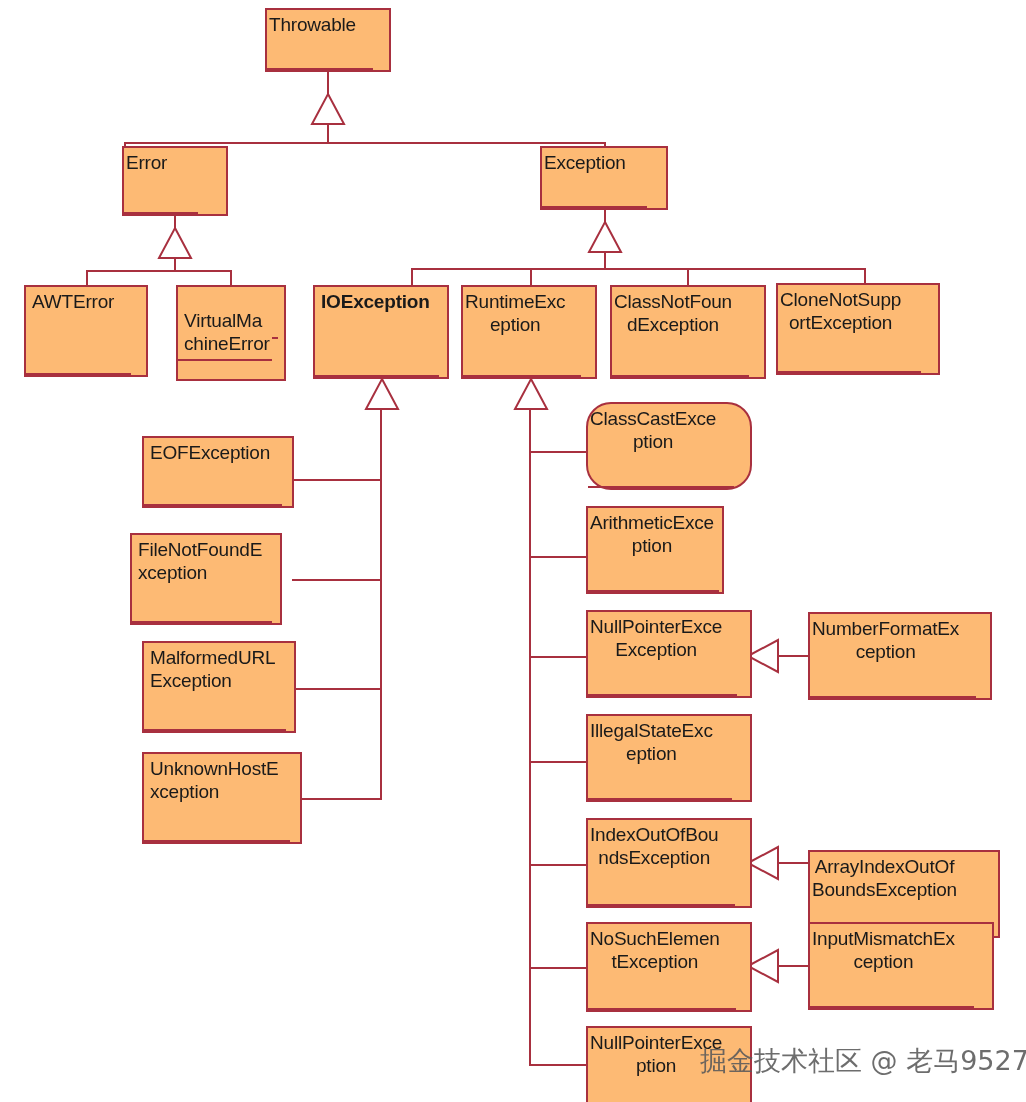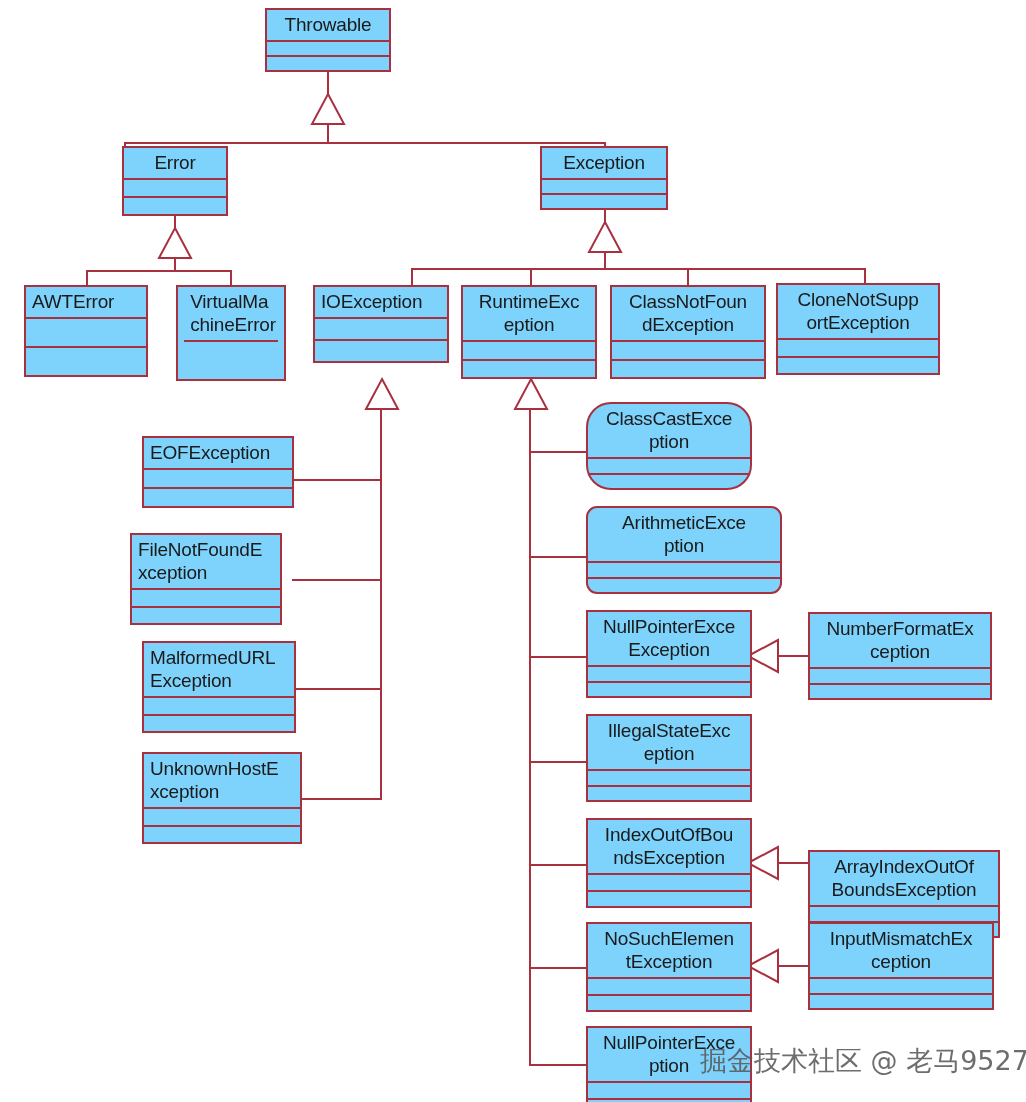--- a/index.html
+++ b/index.html
@@ -12,24 +12,24 @@
     width: 1026px;
     height: 1102px;
     background: #ffffff;
     overflow: hidden;
     font-family: "Liberation Sans", sans-serif;
   }
   
   .uml-box {
     position: absolute;
     box-sizing: border-box;
-    background: #7dd3fc;
+    background: #fdba74;
     border: 2px solid #a8303f;
     display: flex;
-    flex-direction: column;
+    flex-direction: row;
     z-index: 5;
   }
   .uml-name {
     flex: 0 0 auto;
     box-sizing: border-box;
     border-bottom: 2px solid #a8303f;
     color: #1a1a1a;
     font-size: 19px;
     line-height: 23px;
     text-align: center;
@@ -167,21 +167,21 @@
     <div class="uml-ops"></div>
   </div>
 
   <div class="uml-box" style="left:176px; top:285px; width:110px; height:96px;align-items:center;">
     <div class="uml-name left">VirtualMa
 chineError</div>
     <div class="uml-attrs"></div>
     <div class="uml-ops"></div>
   </div>
 
-  <div class="uml-box" style="left:313px; top:285px; width:136px; height:78px;">
+  <div class="uml-box" style="left:313px; top:285px; width:136px; height:94px;font-weight:bold;">
     <div class="uml-name left">IOException</div>
     <div class="uml-attrs"></div>
     <div class="uml-ops"></div>
   </div>
 
   <div class="uml-box" style="left:461px; top:285px; width:136px; height:94px;">
     <div class="uml-name">RuntimeExc
 eption</div>
     <div class="uml-attrs"></div>
     <div class="uml-ops"></div>
@@ -228,21 +228,21 @@
     <div class="uml-ops"></div>
   </div>
 
   <div class="uml-box" style="left:586px; top:402px; width:166px; height:88px;border-radius:25px;">
     <div class="uml-name">ClassCastExce
 ption</div>
     <div class="uml-attrs"></div>
     <div class="uml-ops"></div>
   </div>
 
-  <div class="uml-box" style="left:586px; top:506px; width:196px; height:88px;border-radius:11px;">
+  <div class="uml-box" style="left:586px; top:506px; width:138px; height:88px;">
     <div class="uml-name">ArithmeticExce
 ption</div>
     <div class="uml-attrs"></div>
     <div class="uml-ops"></div>
   </div>
 
   <div class="uml-box" style="left:586px; top:610px; width:166px; height:88px;">
     <div class="uml-name">NullPointerExce
 Exception</div>
     <div class="uml-attrs"></div>

